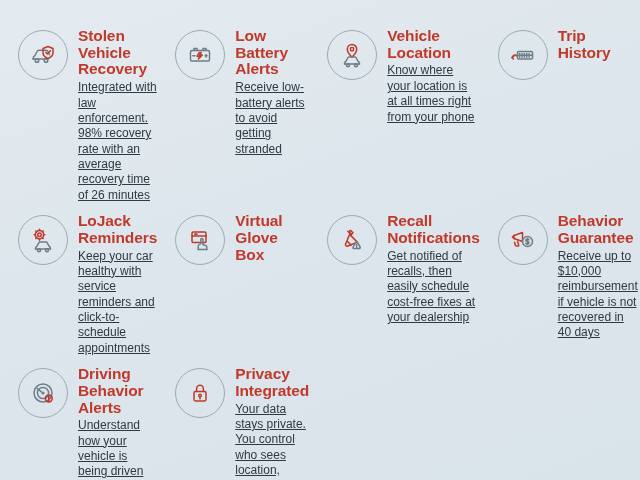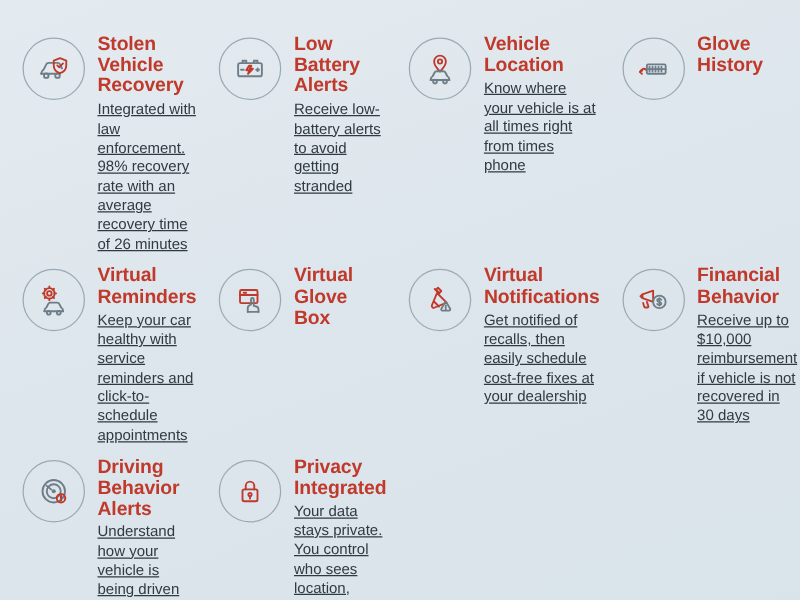--- a/index.html
+++ b/index.html
@@ -133,52 +133,52 @@
           <path class="st" d="M15 4.5c-2.6 0-4.7 2.1-4.7 4.7 0 3.4 4.7 8 4.7 8s4.7-4.6 4.7-8c0-2.6-2.1-4.7-4.7-4.7z"></path>
           <circle class="st" cx="15" cy="9.2" r="1.7"></circle>
           <path class="st-g" d="M7.5 24c0-1 .8-2.6 1.6-3l1.6-3c.3-.7.9-1 1.7-1h5.2c.8 0 1.4.3 1.7 1l1.6 3c.8.4 1.6 2 1.6 3"></path>
           <path class="st-g" d="M7.5 24h15"></path>
           <circle class="st-g" cx="11" cy="25.2" r="1.5"></circle>
           <circle class="st-g" cx="19" cy="25.2" r="1.5"></circle>
         </svg>
       </span>
       <div class="text-col">
         <p class="f-title">Vehicle Location</p>
-        <p class="f-desc">Know where your vehicle is at all times right from times phone</p>
+        <p class="f-desc">Know where your location is at all times right from your phone</p>
       </div>
     </div>
 
     <div class="feature">
       <span class="icon-wrap">
         <svg width="32" height="30" viewBox="0 0 32 30">
           <path class="st" d="M5 17.5c1.5-3 3.4-3 4.8-1.6"></path>
           <path class="st" d="M5 17.5l1.8-1.2M5 17.5l1.5 1.5"></path>
           <rect class="st-g" x="10.5" y="11.5" width="15" height="7.5" rx="1"></rect>
           <path class="st-g" d="M12.6 13.4v3.8M15 13.4v3.8M17.4 13.4v3.8M19.8 13.4v3.8M22.2 13.4v3.8"></path>
           <path class="st-g" d="M10.5 15.3h15"></path>
         </svg>
       </span>
       <div class="text-col">
-        <p class="f-title">Glove History</p>
+        <p class="f-title">Trip History</p>
       </div>
     </div>
 
     <div class="feature">
       <span class="icon-wrap">
         <svg width="30" height="30" viewBox="0 0 30 30">
           <path class="st" d="M11.5 5.5a4.2 4.2 0 1 0 0 8.4 4.2 4.2 0 0 0 0-8.4zm0 2.4a1.8 1.8 0 1 1 0 3.6 1.8 1.8 0 0 1 0-3.6z"></path>
           <path class="st" d="M11.5 4.2v1.3M11.5 13.9v1.3M6.2 9.7h1.3M15.5 9.7h1.3M7.8 6l.9.9M14.3 12.5l.9.9M15.2 6l-.9.9M8.7 12.5l-.9.9"></path>
           <path class="st-g" d="M7.5 24c0-1 .8-2.6 1.6-3l1.5-2.9c.3-.7.9-1 1.7-1h5.4c.8 0 1.4.3 1.7 1l1.5 2.9c.8.4 1.6 2 1.6 3"></path>
           <path class="st-g" d="M7.5 24h15"></path>
           <circle class="st-g" cx="11" cy="25.2" r="1.5"></circle>
           <circle class="st-g" cx="19" cy="25.2" r="1.5"></circle>
         </svg>
       </span>
       <div class="text-col">
-        <p class="f-title">Virtual Reminders</p>
+        <p class="f-title">LoJack Reminders</p>
         <p class="f-desc">Keep your car healthy with service reminders and click-to-schedule appointments</p>
       </div>
     </div>
 
     <div class="feature">
       <span class="icon-wrap">
         <svg width="30" height="30" viewBox="0 0 30 30">
           <rect class="st" x="7" y="7" width="14" height="10.5" rx="1.2"></rect>
           <path class="st" d="M7 11h14"></path>
           <rect class="fl" x="9.2" y="8.3" width="3.4" height="1.6" rx="0.5"></rect>
@@ -196,39 +196,39 @@
         <svg width="30" height="30" viewBox="0 0 30 30">
           <path class="st" d="M10.8 6.2l3.6 3.6"></path>
           <path class="st" d="M13.4 5.2l2.6 2.6-1.6 1.6-2.6-2.6z"></path>
           <path class="st" d="M12.6 9.4l-4.1 9.9c-.4 1 .9 2.3 1.9 1.9l9.9-4.1z"></path>
           <path class="st" d="M10.4 16.4l3.8 3.8"></path>
           <path class="st-g" d="M20.5 17.5l2.6 4.5c.4.7-.1 1.5-.9 1.5h-5.2c-.8 0-1.3-.8-.9-1.5l2.6-4.5c.4-.7 1.4-.7 1.8 0z"></path>
           <path class="st-g" d="M19.6 19.4v2M19.6 22.2v.3"></path>
         </svg>
       </span>
       <div class="text-col">
-        <p class="f-title">Virtual Notifications</p>
+        <p class="f-title">Recall Notifications</p>
         <p class="f-desc">Get notified of recalls, then easily schedule cost-free fixes at your dealership</p>
       </div>
     </div>
 
     <div class="feature">
       <span class="icon-wrap">
         <svg width="30" height="30" viewBox="0 0 30 30">
           <path class="st" d="M6 10.5l8.5-3v9l-8.5-3z"></path>
           <path class="st" d="M6 10.5l-1.6 1.5 1.6 1.5"></path>
           <path class="st" d="M9.5 16.5l1.2 3.5c.2.6-.2 1-.8 1H8.3c-.5 0-.9-.3-1-.8l-.8-2.9"></path>
           <circle class="st-g" cx="19.5" cy="16.5" r="5"></circle>
           <path class="st-g" d="M19.5 13.6v5.8"></path>
           <path class="st-g" d="M21 14.8c-.4-.5-1-.7-1.6-.7-.9 0-1.6.5-1.6 1.2s.7 1 1.6 1.2c.9.2 1.6.5 1.6 1.2s-.7 1.2-1.6 1.2c-.7 0-1.3-.3-1.6-.7"></path>
         </svg>
       </span>
       <div class="text-col">
-        <p class="f-title">Financial Behavior</p>
-        <p class="f-desc">Receive up to $10,000 reimbursement if vehicle is not recovered in 30 days</p>
+        <p class="f-title">Behavior Guarantee</p>
+        <p class="f-desc">Receive up to $10,000 reimbursement if vehicle is not recovered in 40 days</p>
       </div>
     </div>
 
     <div class="feature">
       <span class="icon-wrap">
         <svg width="30" height="30" viewBox="0 0 30 30">
           <circle class="st-g" cx="15" cy="15" r="9"></circle>
           <circle class="st-g" cx="15" cy="15" r="5.6"></circle>
           <path class="st-g" d="M9.2 10.5l3.9 3.2"></path>
           <circle class="fl-g" cx="15" cy="15" r="1.6"></circle>

